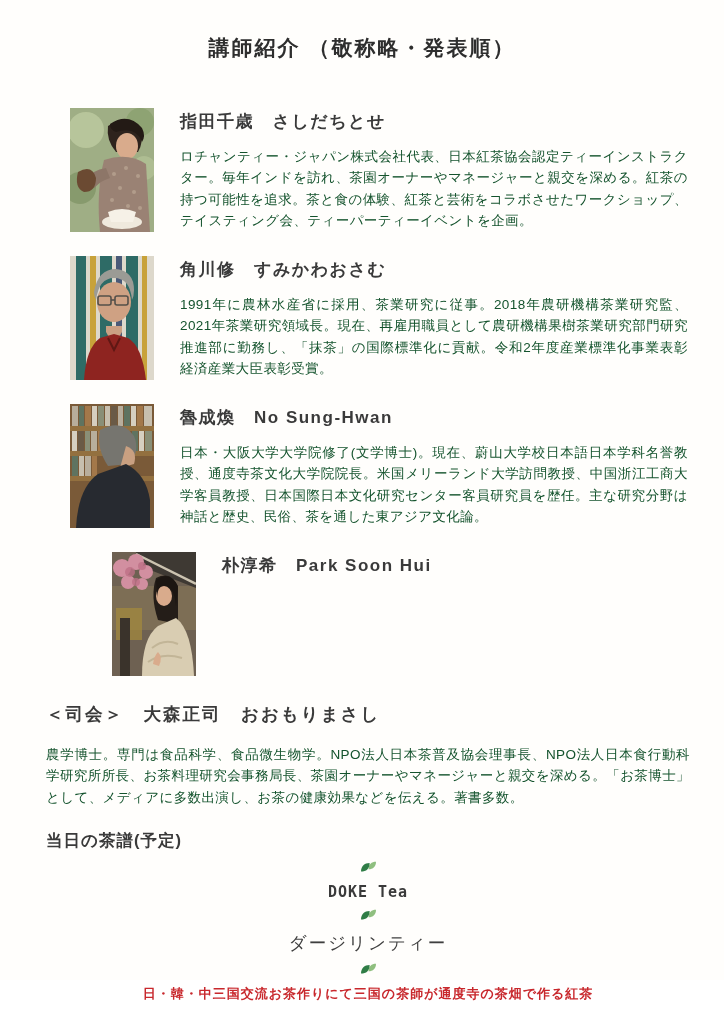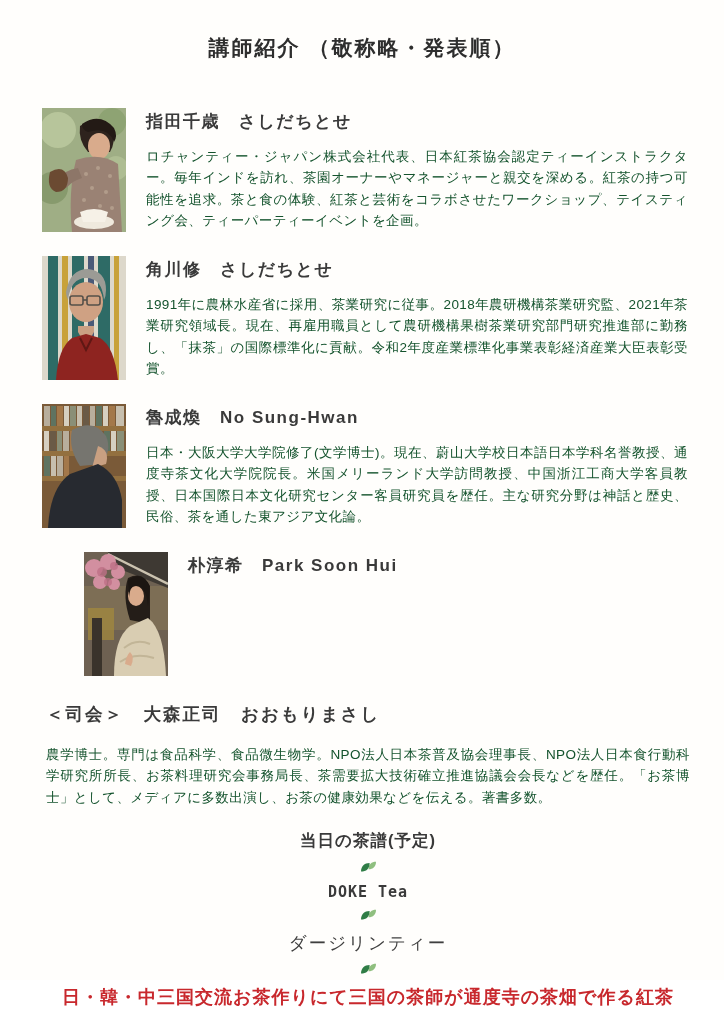--- a/index.html
+++ b/index.html
@@ -15,57 +15,57 @@
   .title {
     padding-top:34px;
     text-align:center;
     font-size:21px;
     font-weight:700;
     letter-spacing:2px;
     color:#2e2e2e;
   }
 
   .speakers { margin:46px 36px 0 42px; }
-  .speaker { display:flex; gap:20px; margin-bottom:24px; }
+  .speaker { display:flex; gap:26px; margin-bottom:24px;margin-left:28px; }
   .speaker:last-child { margin-bottom:0;padding-left:42px; }
   .photo { width:84px; height:124px; flex:none; overflow:hidden; }
   .photo svg { display:block; width:100%; height:100%; }
   .speaker-texts { flex:1; padding-top:2px; }
   .speaker-name {
     font-size:17px; font-weight:700; letter-spacing:1.5px;
     color:#3a3a3a; margin-bottom:13px;
   }
   .bio {
     font-size:13.5px; line-height:1.58; letter-spacing:0.4px;
     color:#14532d; text-align:justify;
   }
 
   .moderator { margin:26px 34px 0 46px; }
   .moderator-heading {
     font-size:17.5px; font-weight:700; letter-spacing:2px;
     color:#3a3a3a; margin-bottom:18px;
   }
 
-  .tea { margin:22px 34px 0 46px;text-align:center; }
+  .tea { margin:22px 34px 0 46px; }
   .tea-title {
     font-size:16.5px; font-weight:600; letter-spacing:1px;
     color:#3a3a3a; margin-bottom:9px;
   }
   .tea-item { display:flex; align-items:center; gap:7px; margin-bottom:8px; list-style:none;flex-direction:column; }
   .leaf-icon { width:17px; height:15px; flex:none; }
   .leaf-icon svg { display:block; width:100%; height:100%; }
   .tea-item-0 .tea-item-label {
     font-family:"DejaVu Sans Mono","Liberation Mono",monospace;
     font-size:15px; font-weight:600; color:#3a3a3a; letter-spacing:1px;
   }
   .tea-item-1 .tea-item-label {
     font-size:17.5px; color:#3f3f3f; letter-spacing:2px;
   }
   .tea-item-2 .tea-item-label {
-    font-size:18px; font-weight:700; color:#c8282d; letter-spacing:1px;
+    font-size:13px; font-weight:700; color:#c8282d; letter-spacing:1px;
   }
 </style>
 </head>
 <body>
 
 <div class="page">
 
   <h1 class="title">講師紹介 （敬称略・発表順）</h1>
 
   <section class="speakers">
@@ -120,21 +120,21 @@
             <rect x="28" y="40" width="13" height="9" rx="2"></rect>
             <rect x="45" y="40" width="13" height="9" rx="2"></rect>
             <path d="M41 44 h4"></path>
           </g>
           <path d="M36 76 L44 90 L52 76 L52 70 L36 70 Z" fill="#caa083"></path>
           <path d="M14 124 Q16 92 30 82 L44 78 L58 82 Q72 90 76 124 Z" fill="#8e2420"></path>
           <path d="M38 82 L44 94 L50 82" stroke="#5f1714" fill="none" stroke-width="2"></path>
         </svg>
       </div>
       <div class="speaker-texts">
-        <div class="speaker-name">角川修　さしだちとせ</div>
+        <div class="speaker-name">角川修　すみかわおさむ</div>
         <p class="bio">1991年に農林水産省に採用、茶業研究に従事。2018年農研機構茶業研究監、2021年茶業研究領域長。現在、再雇用職員として農研機構果樹茶業研究部門研究推進部に勤務し、「抹茶」の国際標準化に貢献。令和2年度産業標準化事業表彰経済産業大臣表彰受賞。</p>
       </div>
     </div>
 
     <div class="speaker">
       <div class="photo">
         <svg viewBox="0 0 84 124" preserveAspectRatio="none" aria-hidden="true">
           <rect width="84" height="124" fill="#7a5a38"></rect>
           <g>
             <rect x="2" y="2" width="6" height="20" fill="#b8ae9c"></rect>
@@ -212,21 +212,21 @@
       </div>
       <div class="speaker-texts">
         <div class="speaker-name">朴淳希　Park Soon Hui</div>
       </div>
     </div>
 
   </section>
 
   <section class="moderator">
     <div class="moderator-heading">＜司会＞　大森正司　おおもりまさし</div>
-    <p class="bio">農学博士。専門は食品科学、食品微生物学。NPO法人日本茶普及協会理事長、NPO法人日本食行動科学研究所所長、お茶料理研究会事務局長、茶需要拡大技術確立推進協議会会長などを歴任。「お茶博士」として、メディアに多数出演し、お茶の健康効果などを伝える。著書多数。</p>
+    <p class="bio">農学博士。専門は食品科学、食品微生物学。NPO法人日本茶普及協会理事長、NPO法人日本食行動科学研究所所長、お茶料理研究会事務局長、茶園オーナーやマネージャーと親交を深める。「お茶博士」として、メディアに多数出演し、お茶の健康効果などを伝える。著書多数。</p>
   </section>
 
   <section class="tea">
     <div class="tea-title">当日の茶譜(予定)</div>
     <ul>
       <li class="tea-item tea-item-0">
         <span class="leaf-icon">
           <svg viewBox="0 0 22 20" aria-hidden="true">
             <path d="M11 11 C11 4.5 15 1 21 1 C21 7.5 17 11 11 11 Z" fill="#8fbf7f"></path>
             <path d="M1 14 C1 6.5 5.5 2.5 12.5 2.5 C12.5 10 8 14 1 14 Z" fill="#2f7d46"></path>

